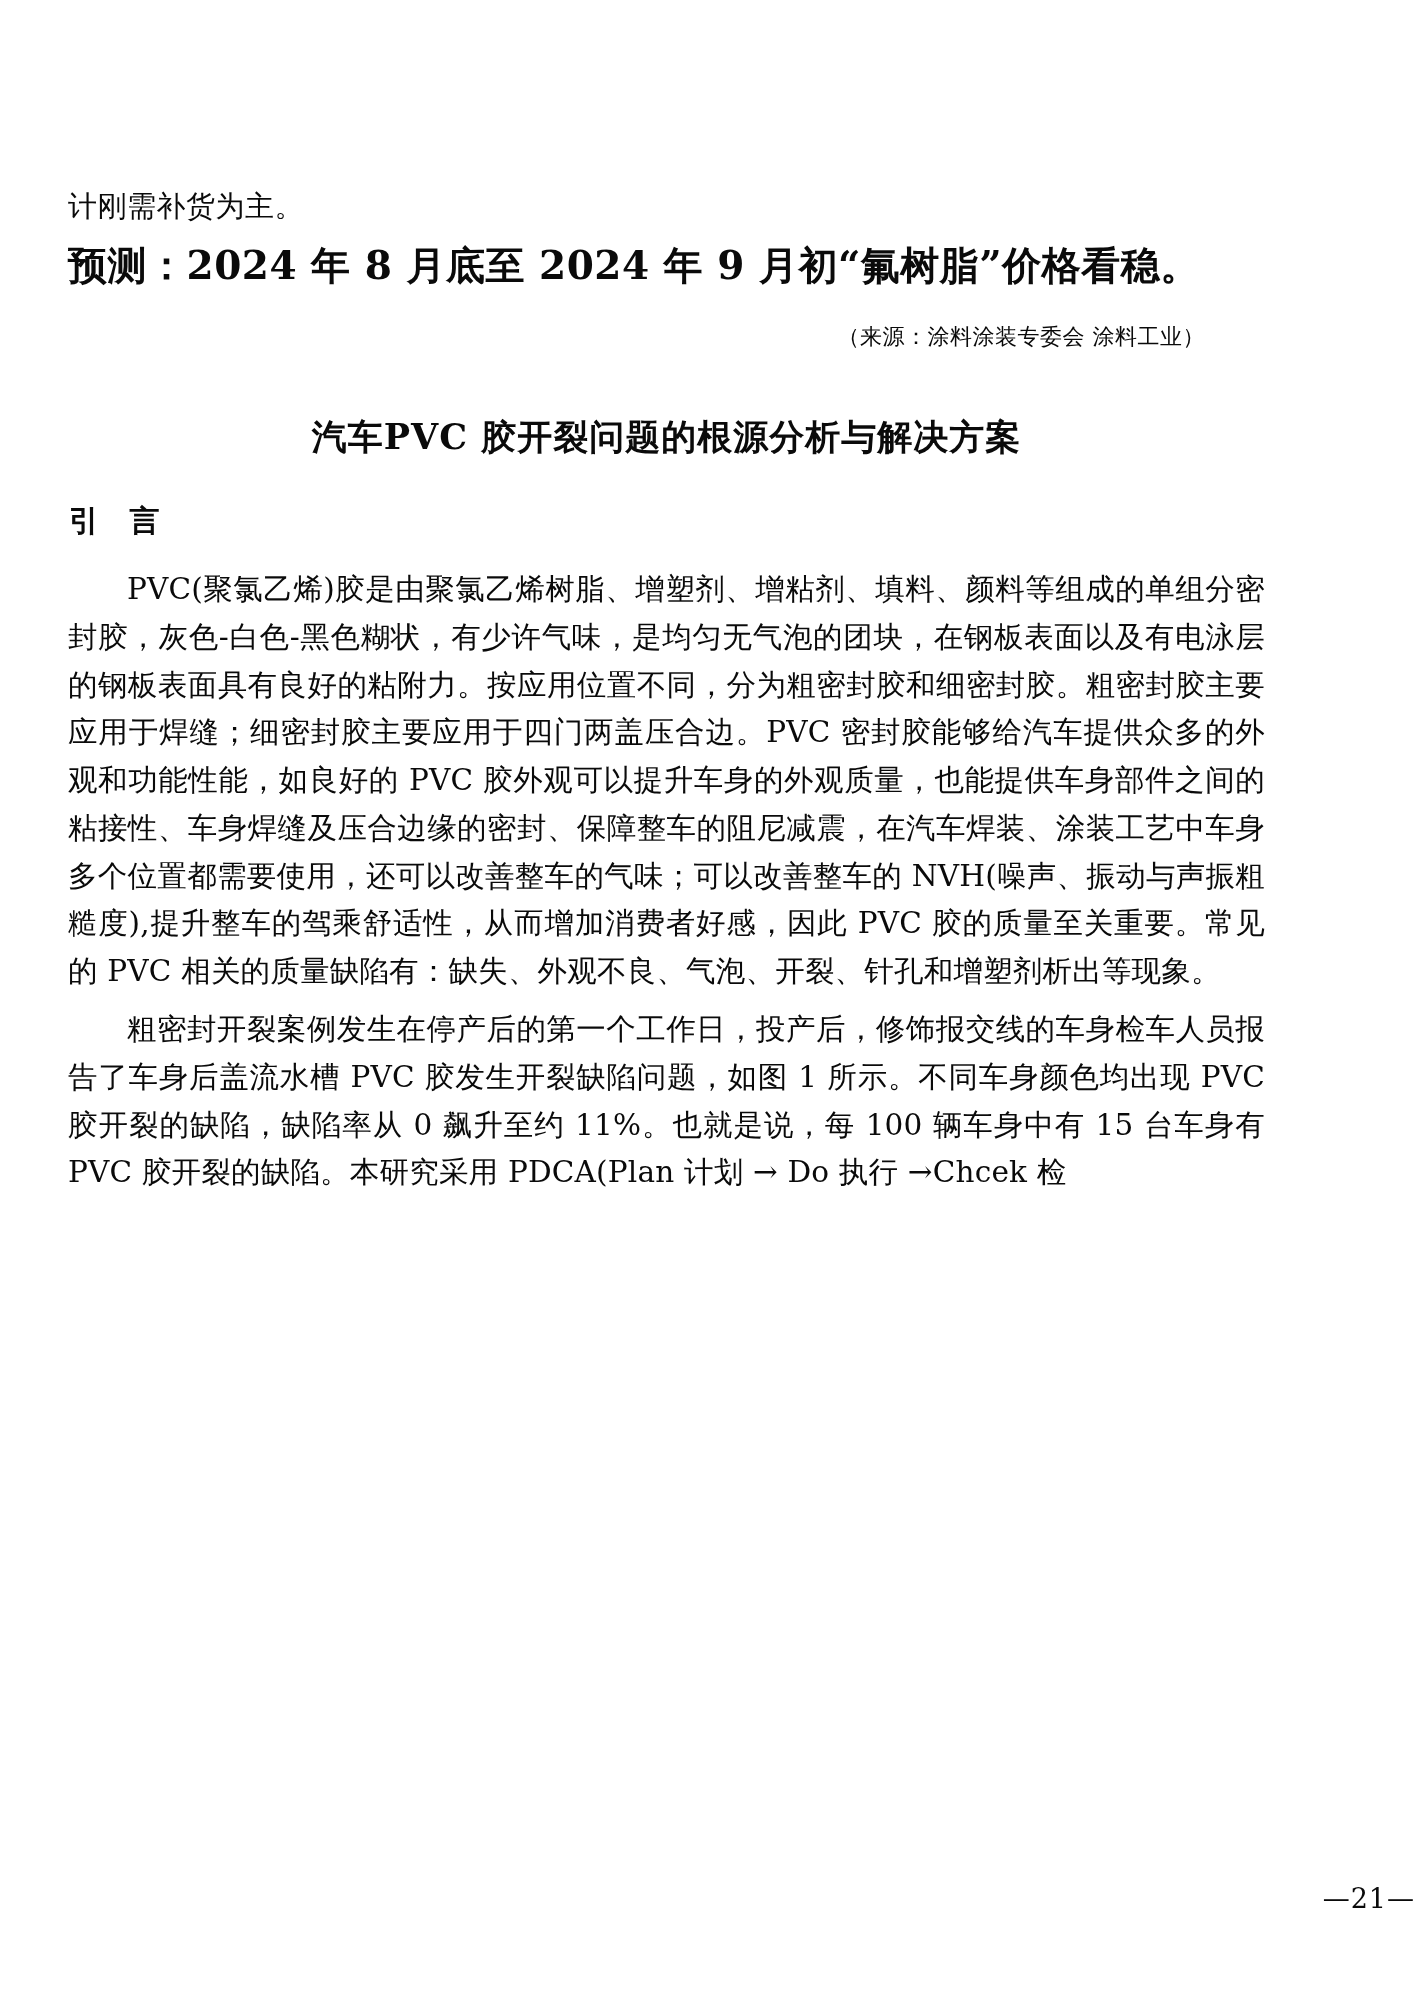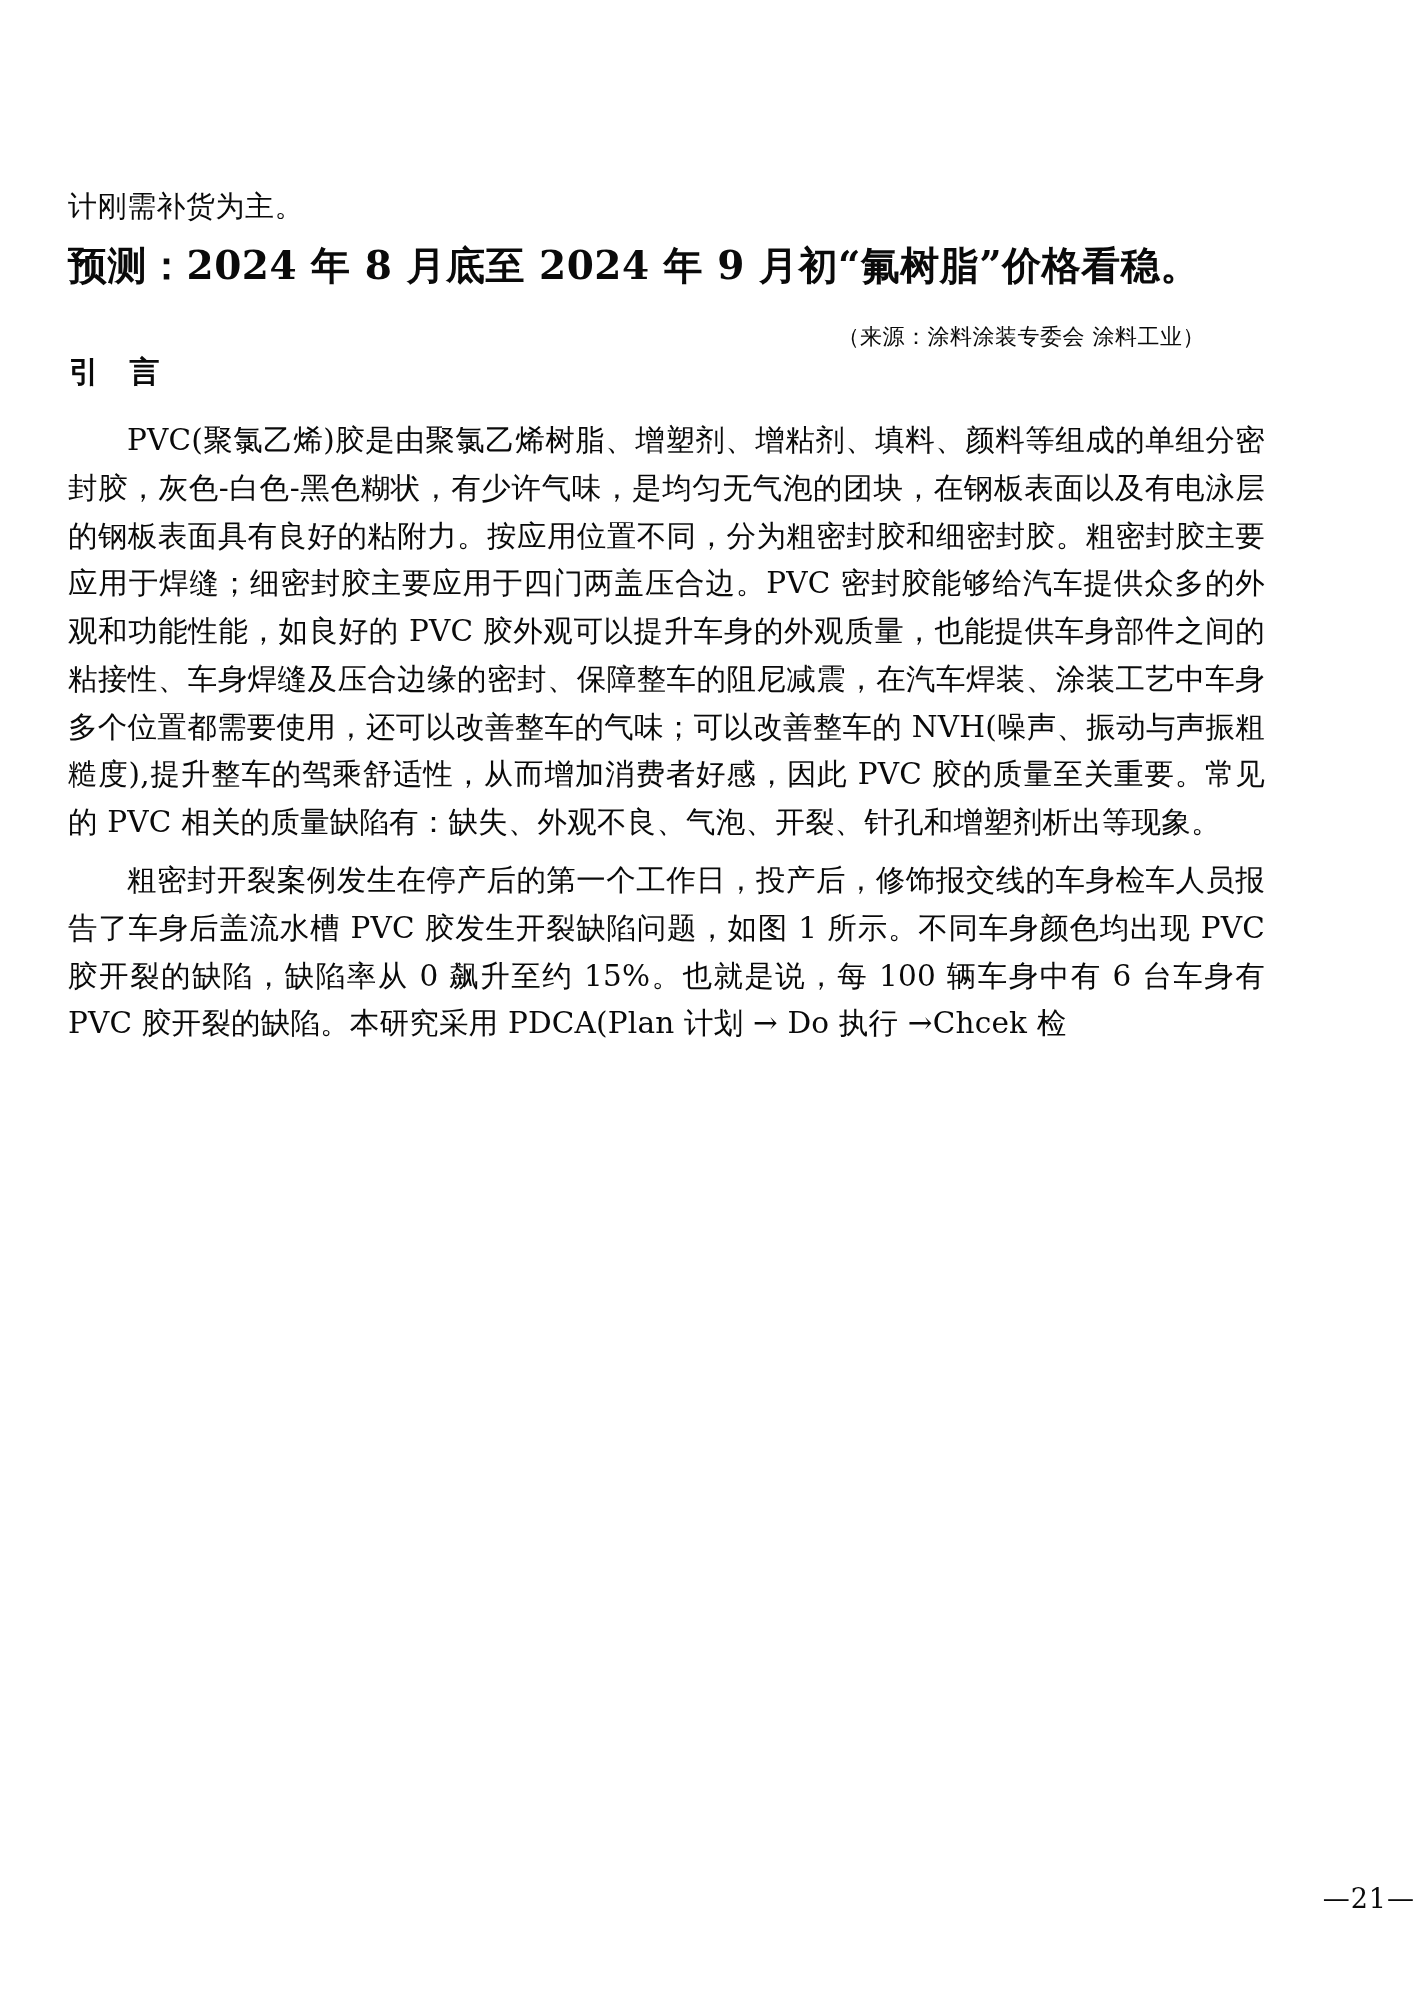--- a/index.html
+++ b/index.html
@@ -80,22 +80,23 @@
 
 <div class="page">
 
   <p class="tail-line">计刚需补货为主。</p>
 
   <p class="bold-line">预测：2024 年 8 月底至 2024 年 9 月初“氟树脂”价格看稳。</p>
 
 
   <p class="source-line">（来源：涂料涂装专委会 涂料工业）</p>
 
+  <h1 class="article-title">汽车PVC 胶开裂问题的根源分析与解决方案</h1>
 
   <h2 class="section-heading">引 言</h2>
 
   <p class="body-para">PVC(聚氯乙烯)胶是由聚氯乙烯树脂、增塑剂、增粘剂、填料、颜料等组成的单组分密封胶，灰色-白色-黑色糊状，有少许气味，是均匀无气泡的团块，在钢板表面以及有电泳层的钢板表面具有良好的粘附力。按应用位置不同，分为粗密封胶和细密封胶。粗密封胶主要应用于焊缝；细密封胶主要应用于四门两盖压合边。PVC 密封胶能够给汽车提供众多的外观和功能性能，如良好的 PVC 胶外观可以提升车身的外观质量，也能提供车身部件之间的粘接性、车身焊缝及压合边缘的密封、保障整车的阻尼减震，在汽车焊装、涂装工艺中车身多个位置都需要使用，还可以改善整车的气味；可以改善整车的 NVH(噪声、振动与声振粗糙度),提升整车的驾乘舒适性，从而增加消费者好感，因此 PVC 胶的质量至关重要。常见的 PVC 相关的质量缺陷有：缺失、外观不良、气泡、开裂、针孔和增塑剂析出等现象。</p>
 
-  <p class="body-para">粗密封开裂案例发生在停产后的第一个工作日，投产后，修饰报交线的车身检车人员报告了车身后盖流水槽 PVC 胶发生开裂缺陷问题，如图 1 所示。不同车身颜色均出现 PVC 胶开裂的缺陷，缺陷率从 0 飙升至约 15%。也就是说，每 100 辆车身中有 6 台车身有 PVC 胶开裂的缺陷。本研究采用 PDCA(Plan 计划 →  Do 执行 →Chcek 检</p>
+  <p class="body-para">粗密封开裂案例发生在停产后的第一个工作日，投产后，修饰报交线的车身检车人员报告了车身后盖流水槽 PVC 胶发生开裂缺陷问题，如图 1 所示。不同车身颜色均出现 PVC 胶开裂的缺陷，缺陷率从 0 飙升至约 11%。也就是说，每 100 辆车身中有 15 台车身有 PVC 胶开裂的缺陷。本研究采用 PDCA(Plan 计划 →  Do 执行 →Chcek 检</p>
 
 </div>
 
 <div class="page-number">—21—</div>
 
 </body></html>

